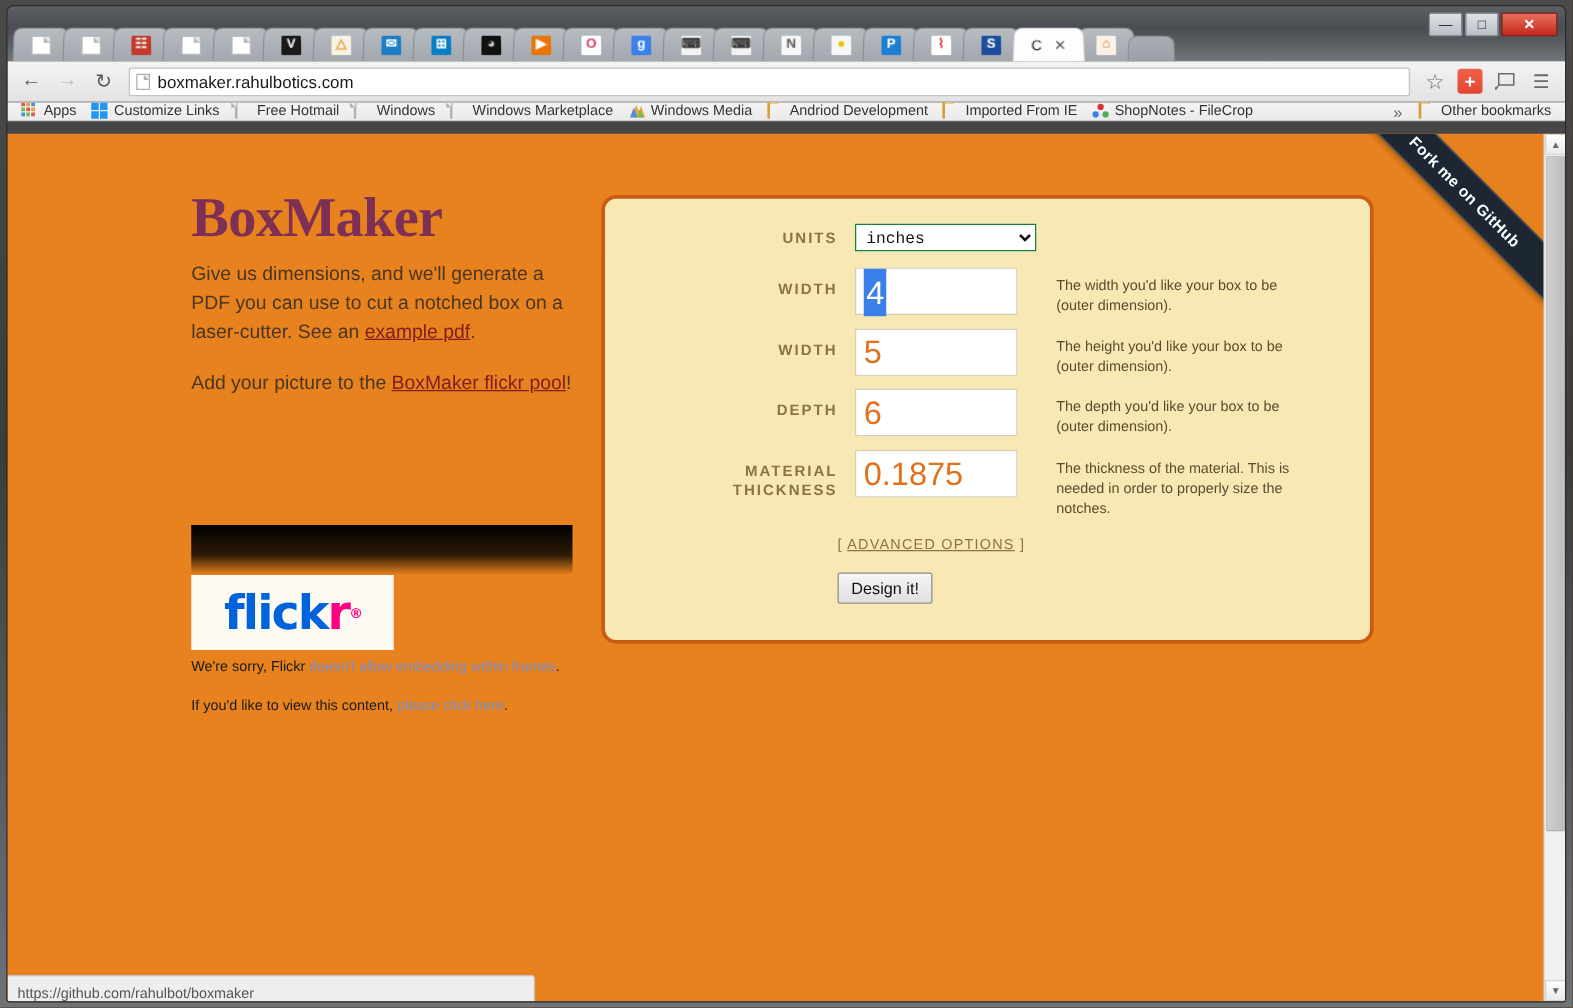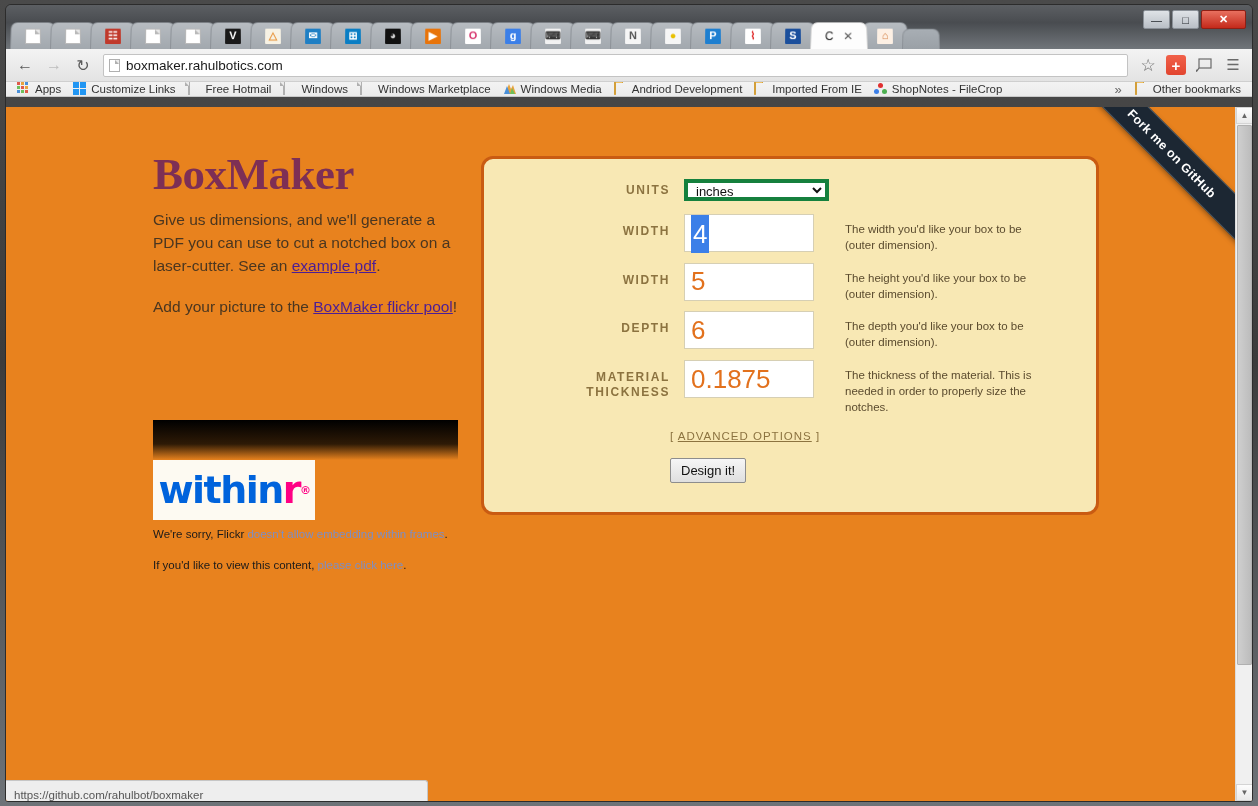--- a/index.html
+++ b/index.html
@@ -216,21 +216,21 @@
   .left-col { position: absolute; left: 147px; top: 45px; width: 310px; }
   h1.brand {
     font-family: "Liberation Serif", serif;
     font-size: 45px; font-weight: bold; color: #7d2f55;
     margin: 0 0 12px 0; letter-spacing: -0.5px; line-height: 1;
   }
   .blurb {
     font-size: 15.5px; color: #4a3620; line-height: 1.48;
     margin: 0 0 18px 0;
   }
-  .blurb a { color: #4c1d95; text-decoration: underline; }
+  .blurb a { color: #7f1d1d; text-decoration: underline; }
 
   .flickr-box { position: absolute; left: 147px; top: 313px; width: 305px; }
   .flickr-top {
     height: 40px; width: 305px;
     background: linear-gradient(to bottom,#000 0%, #2e1a06 60%, #e8821e 100%);
   }
   .flickr-logo {
     width: 162px; height: 60px; background: #fdfaf2;
     display: flex; align-items: center; justify-content: center;
     font-family: "DejaVu Sans", sans-serif;
@@ -254,22 +254,22 @@
   .form-row { display: flex; align-items: flex-start; margin-bottom: 9px; }
   .lbl {
     width: 200px; text-align: right; padding-right: 14px;
     font-size: 12px; font-weight: bold; letter-spacing: 1.6px;
     color: #8c7340; line-height: 1.25;
     padding-top: 10px;
   }
   .field { width: 135px; flex: none; }
   select.units {
     width: 145px; height: 22px;
-    font-size: 13px; font-family: Liberation Sans, sans-serif;
-    border: 4px solid #15803d; background: #fff; color: #111;
+    font-size: 13px; font-family: Liberation Mono, monospace;
+    border: 1px solid #15803d; background: #fff; color: #111;
     padding-left: 4px;
   }
   input.dim {
     width: 130px; height: 38px;
     border: 1px solid #d6cfb4; background: #fff;
     font-size: 26px; font-family: "Liberation Sans", sans-serif;
     color: #e2711d; padding: 0 6px; outline: none;
   }
   input.dim.selected {
     color: #e2711d;
@@ -508,21 +508,21 @@
           <span>Give us dimensions, and we'll generate a PDF you can use to cut a notched box on a laser-cutter. See an </span><a href="#">example pdf</a><span>.</span>
         </p>
         <p class="blurb">
           <span>Add your picture to the </span><a href="#">BoxMaker flickr pool</a><span>!</span>
         </p>
       </div>
 
       <div class="flickr-box">
         <div class="flickr-top"></div>
         <div class="flickr-logo">
-          <span class="b">within</span>
+          <span class="b">flick</span>
               <span class="p">r</span>
               <span class="r">®</span>
         </div>
         <div class="flickr-msg">
           <span>We're sorry, Flickr </span><a href="#">doesn't allow embedding within frames</a><span>.</span>
         </div>
         <div class="flickr-msg second">
           <span>If you'd like to view this content, </span><a href="#">please click here</a><span>.</span>
         </div>
       </div>

